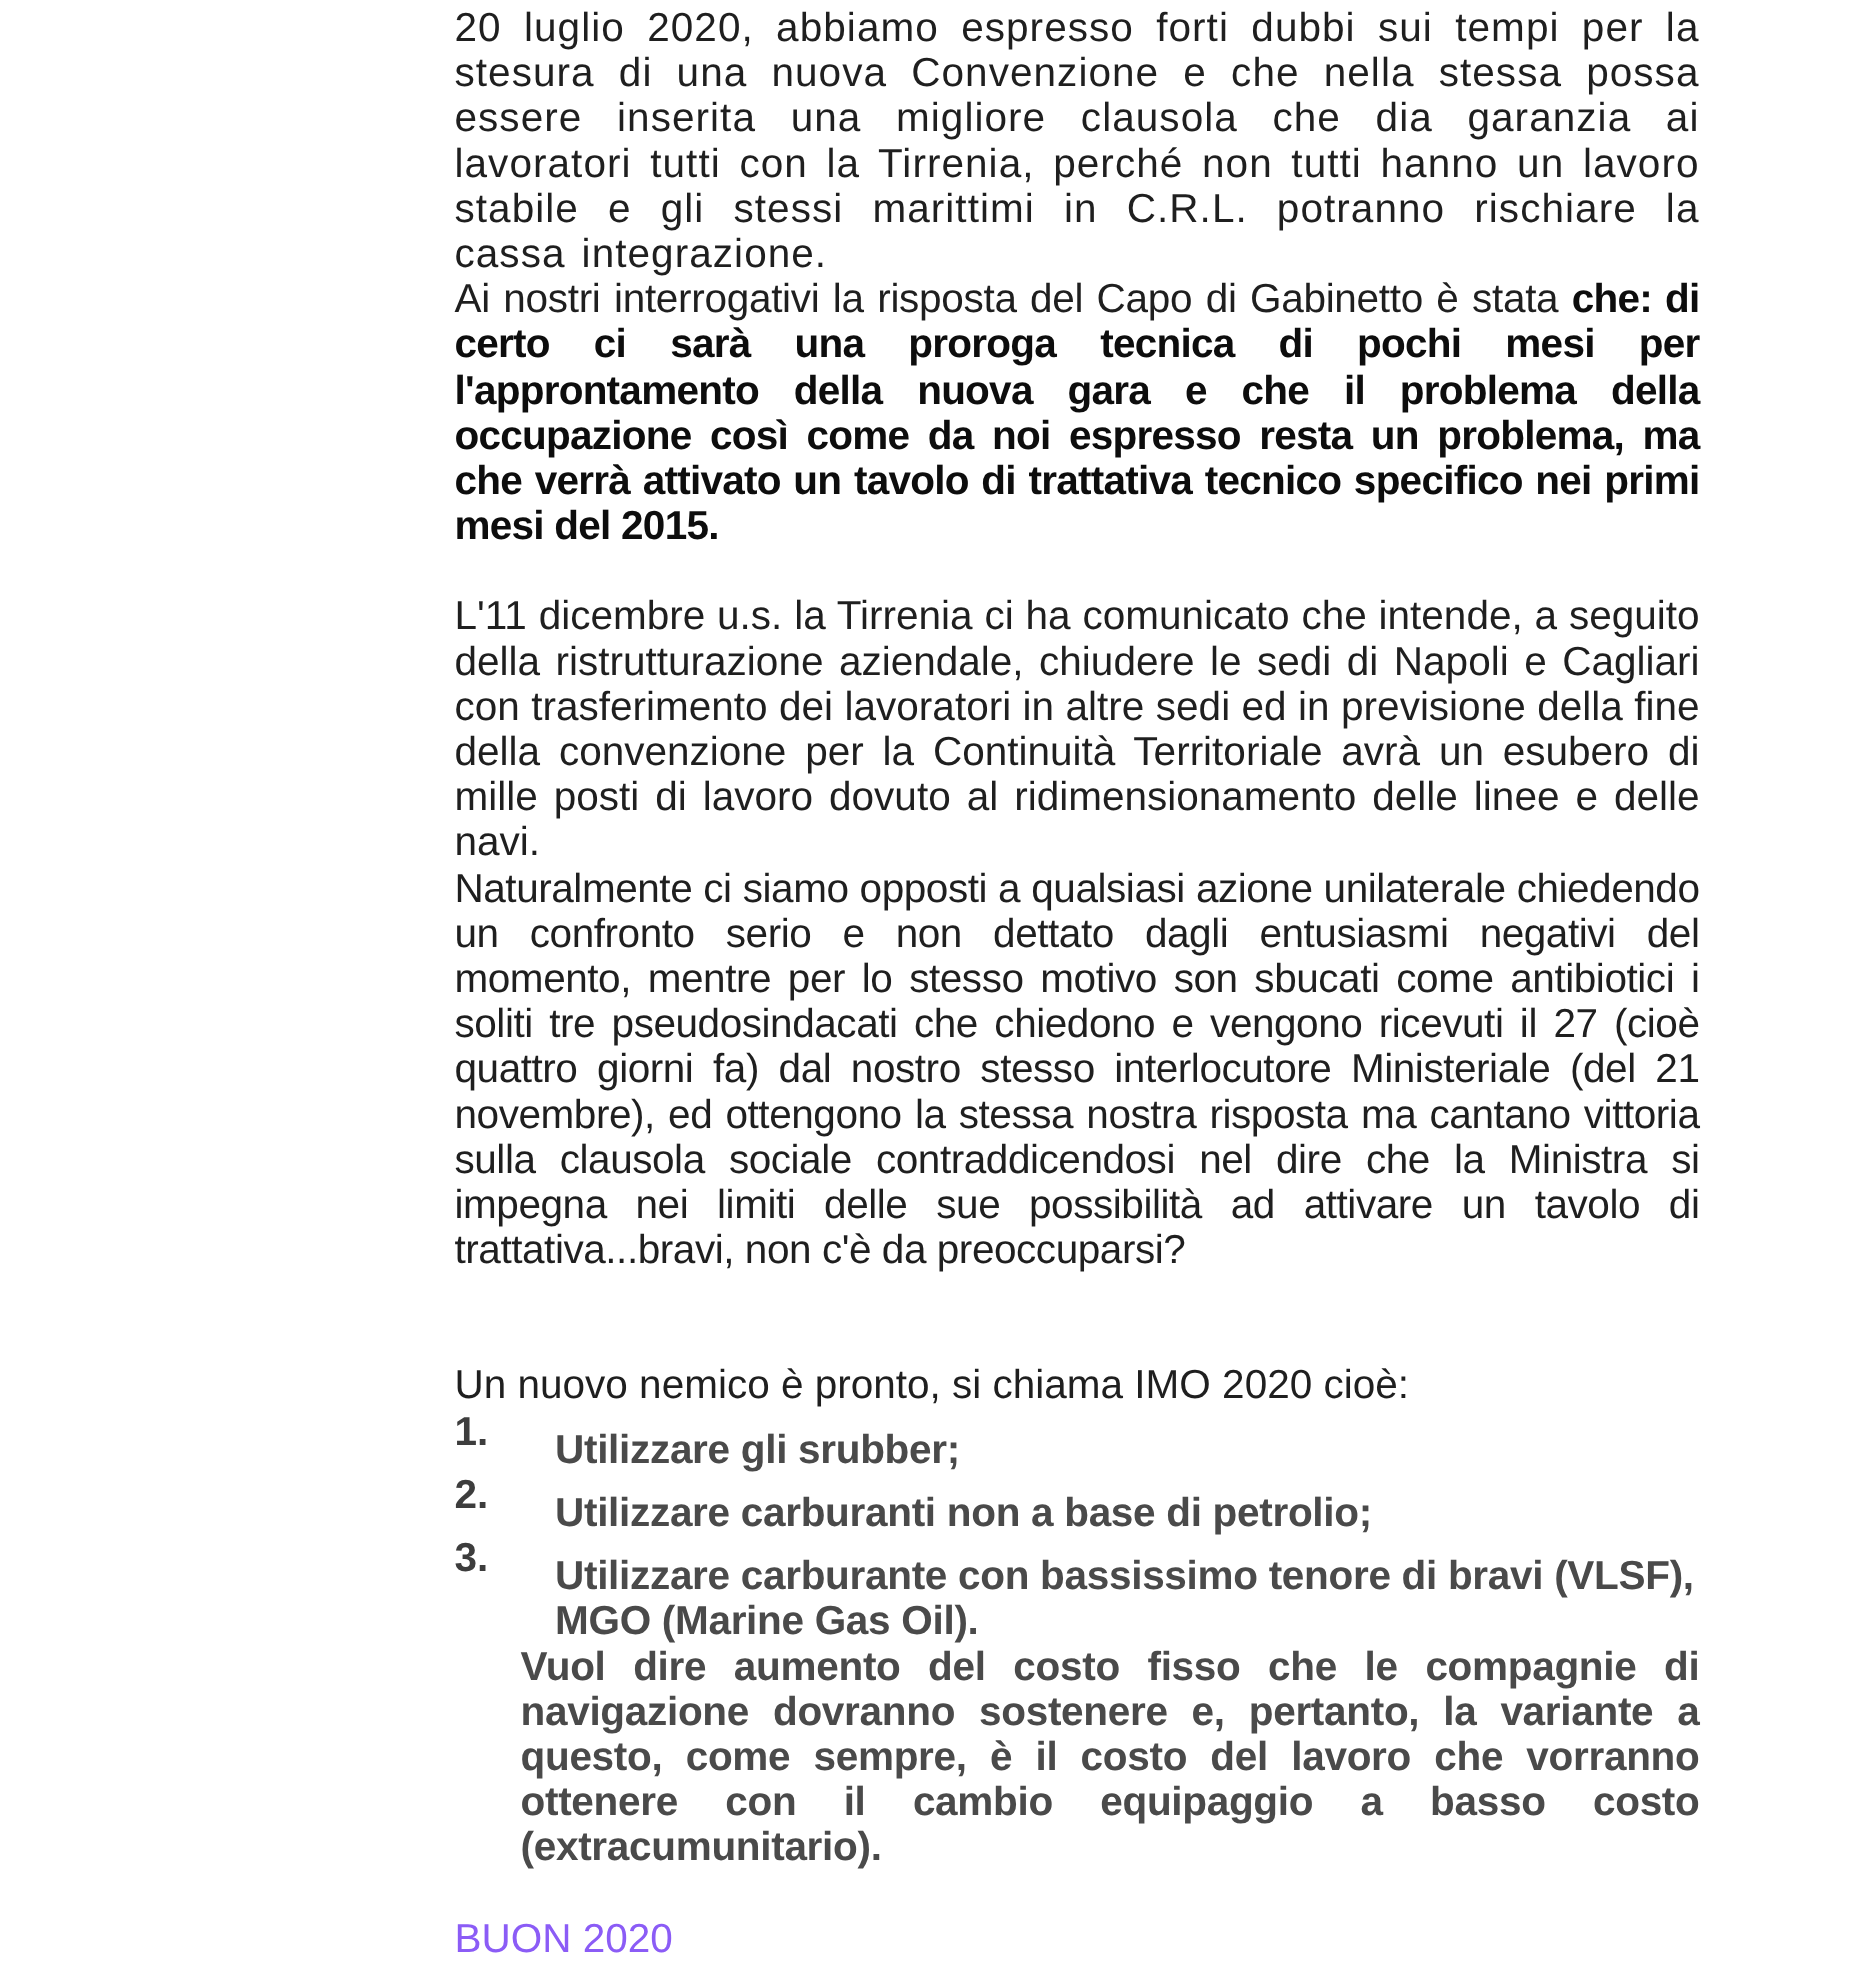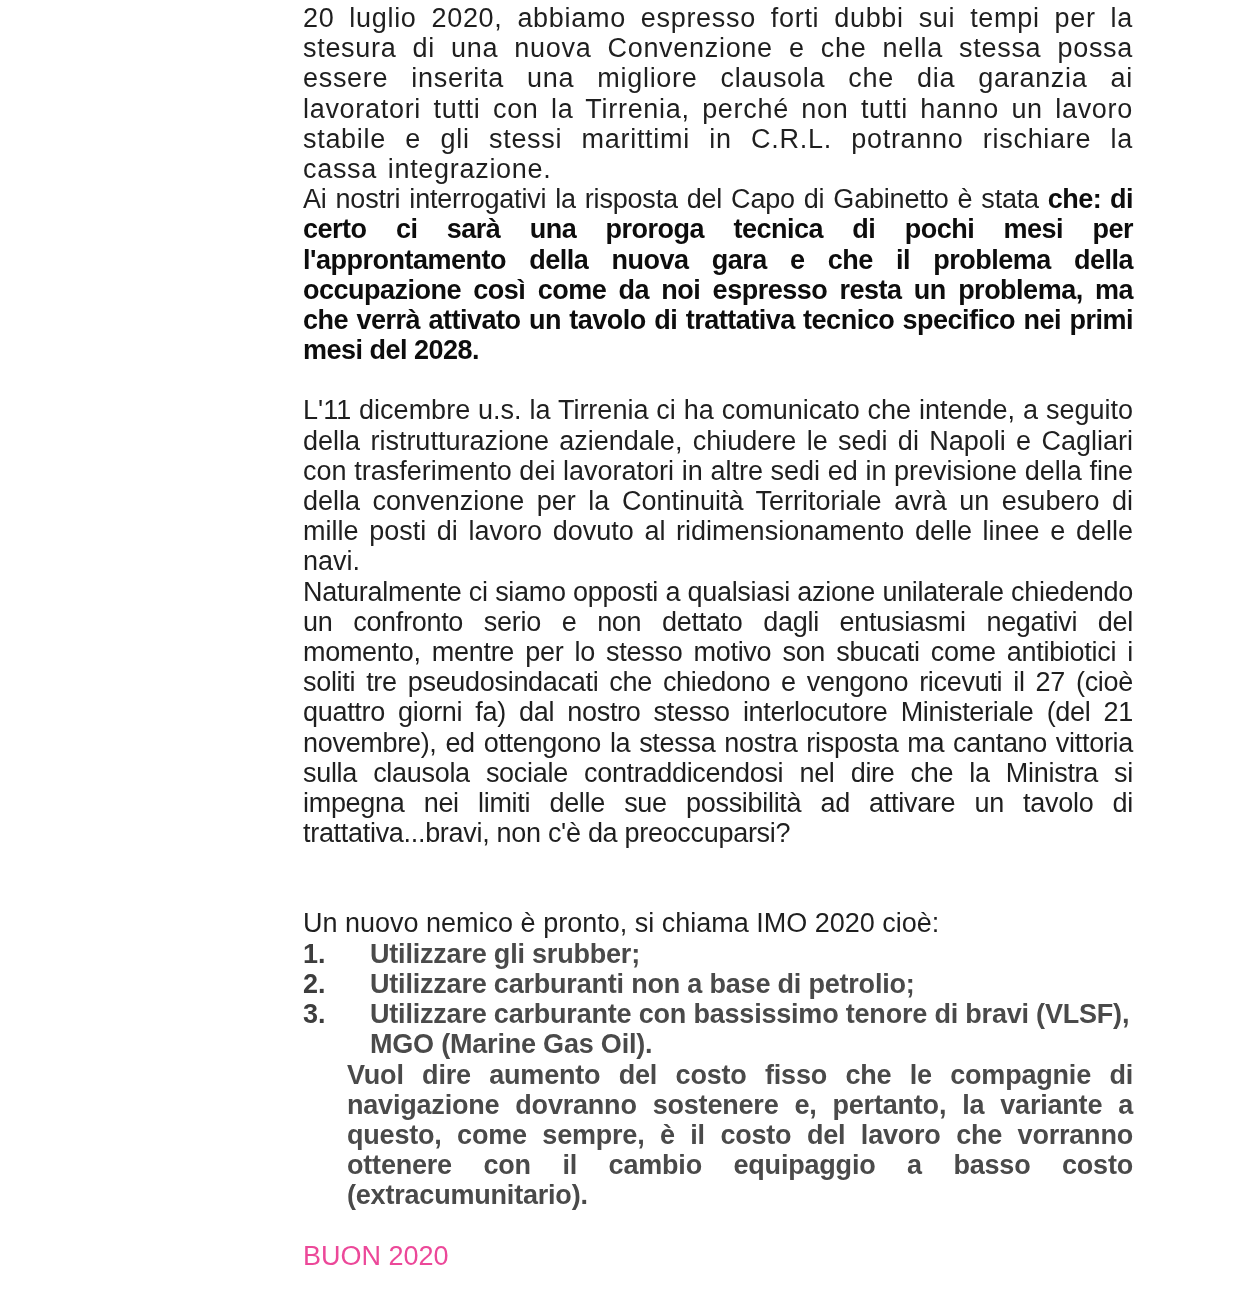--- a/index.html
+++ b/index.html
@@ -54,40 +54,41 @@
   }
   .num {
     flex: none;
     width: 67px;
     color: #3d3d3d;
   }
   .item-text {
     flex: 1;
     color: #4a4a4a;
     letter-spacing: -0.2px;
+    margin-top: 12px;
   }
   .p7 {
     font-weight: bold;
     color: #4a4a4a;
     letter-spacing: -0.2px;
     margin-left: 44px;
   }
   .p8 {
-    color: #ec4899;
+    color: #8b5cf6;
     text-align: left;
   }
 </style>
 </head>
 <body>
 
 <div class="text-column">
 
   <p class="para p1">20 luglio 2020, abbiamo espresso forti dubbi sui tempi per la stesura di una nuova Convenzione e che nella stessa possa essere inserita una migliore clausola che dia garanzia ai lavoratori tutti con la Tirrenia, perché non tutti hanno un lavoro stabile e gli stessi marittimi in C.R.L. potranno rischiare la cassa integrazione.</p>
 
-  <p class="para p2"><span>Ai nostri interrogativi la risposta del Capo di Gabinetto è stata </span><span class="bold-black">che: di certo ci sarà una proroga tecnica di pochi mesi per l'approntamento della nuova gara e che il problema della occupazione così come da noi espresso resta un problema, ma che verrà attivato un tavolo di trattativa tecnico specifico nei primi mesi del 2028.</span></p>
+  <p class="para p2"><span>Ai nostri interrogativi la risposta del Capo di Gabinetto è stata </span><span class="bold-black">che: di certo ci sarà una proroga tecnica di pochi mesi per l'approntamento della nuova gara e che il problema della occupazione così come da noi espresso resta un problema, ma che verrà attivato un tavolo di trattativa tecnico specifico nei primi mesi del 2015.</span></p>
 
   <div class="spacer"></div>
 
   <p class="para p3">L'11 dicembre u.s. la Tirrenia ci ha comunicato che intende, a seguito della ristrutturazione aziendale, chiudere le sedi di Napoli e Cagliari con trasferimento dei lavoratori in altre sedi ed in previsione della fine della convenzione per la Continuità Territoriale avrà un esubero di mille posti di lavoro dovuto al ridimensionamento delle linee e delle navi.</p>
 
   <p class="para p4">Naturalmente ci siamo opposti a qualsiasi azione unilaterale chiedendo un confronto serio e non dettato dagli entusiasmi negativi del momento, mentre per lo stesso motivo son sbucati come antibiotici i soliti tre pseudosindacati che chiedono e vengono ricevuti il 27 (cioè quattro giorni fa) dal nostro stesso interlocutore Ministeriale (del 21 novembre), ed ottengono la stessa nostra risposta ma cantano vittoria sulla clausola sociale contraddicendosi nel dire che la Ministra si impegna nei limiti delle sue possibilità ad attivare un tavolo di trattativa...bravi, non c'è da preoccuparsi?</p>
 
   <div class="spacer"></div>
 
 

